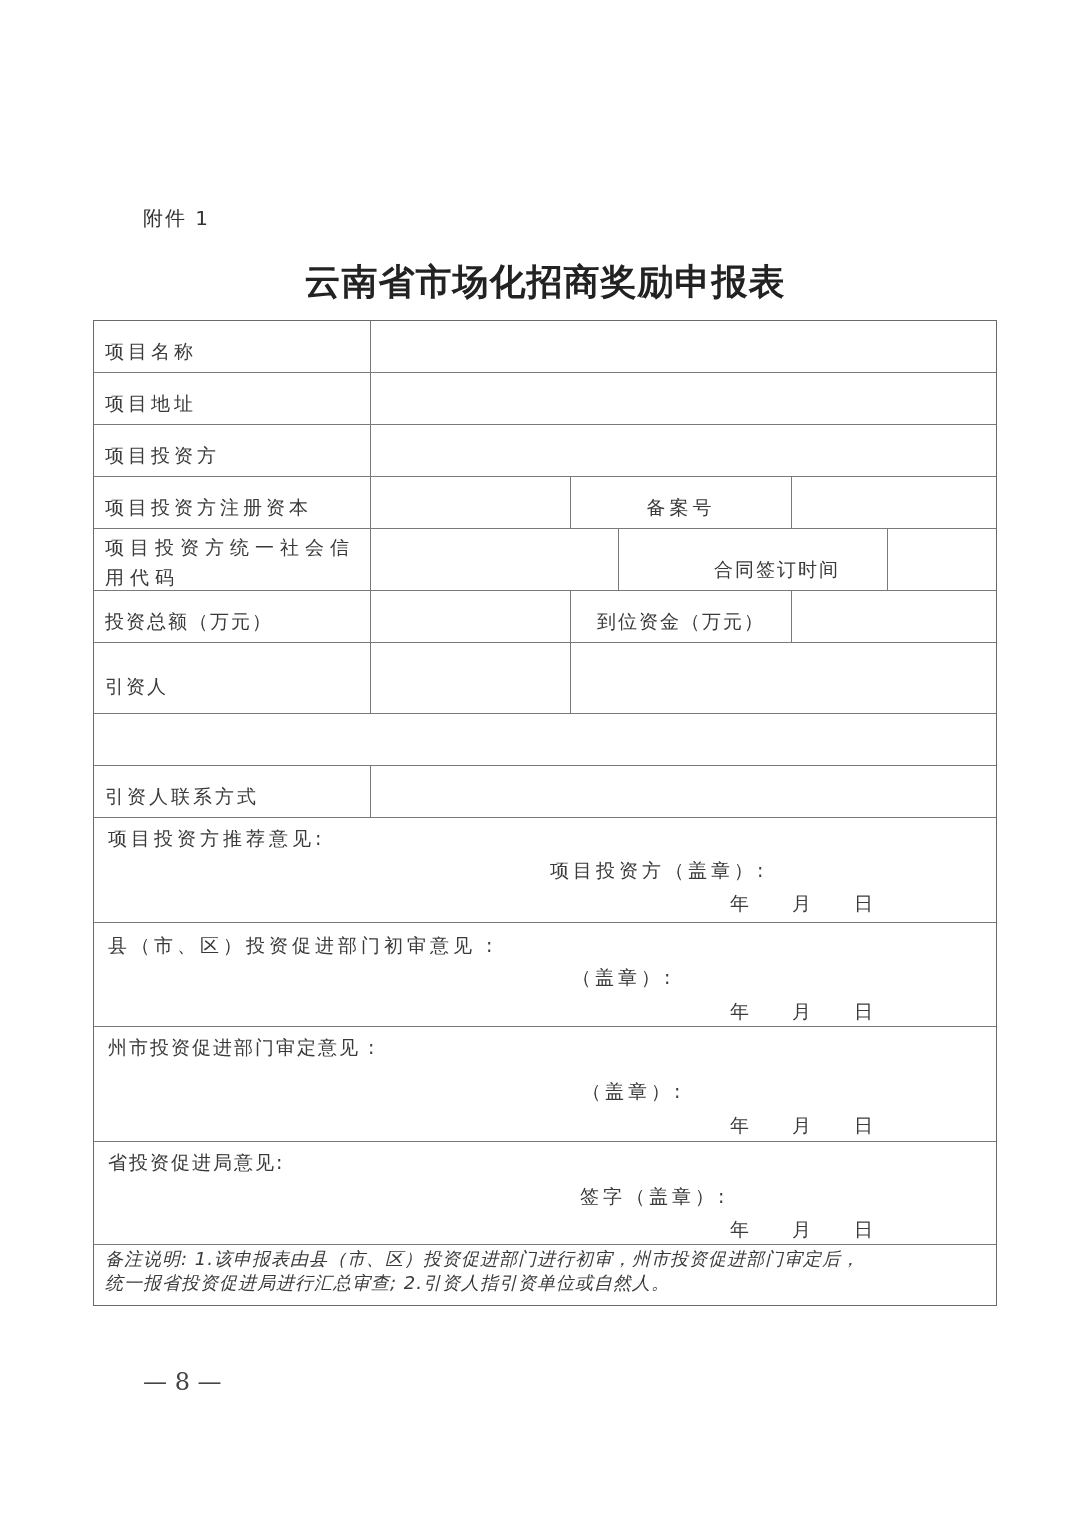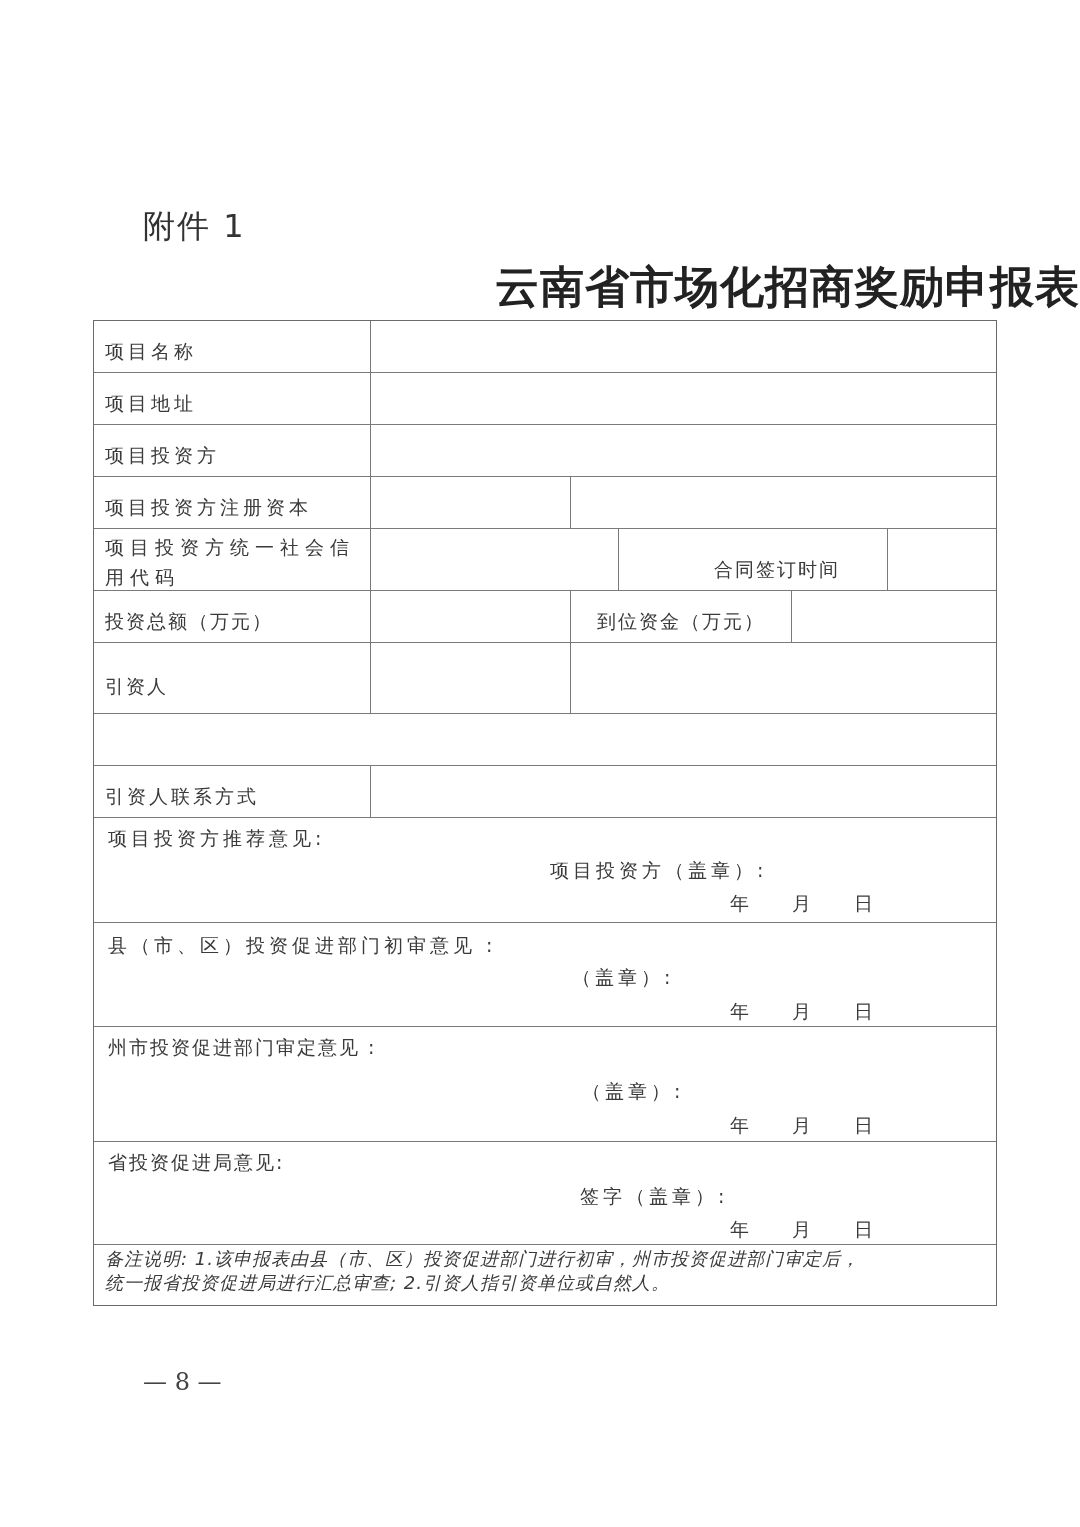--- a/index.html
+++ b/index.html
@@ -1,20 +1,20 @@
 <!DOCTYPE html>
 <html><head>
 <meta charset="utf-8">
 <style>
   html, body { margin: 0; padding: 0; background: #ffffff; }
   body { width: 1080px; height: 1527px; position: relative; overflow: hidden;
          font-family: "DejaVu Sans", "Liberation Sans", sans-serif; color: #3a3a3a; }
-  .attach { position: absolute; left: 143px; top: 205px; font-size: 32px; color: #333; letter-spacing: 2px; }
-  .title { position: absolute; left: 0; width: 1080px; top: 258px; text-align: right;
-           font-family: "DejaVu Serif", "Liberation Serif", serif; font-weight: bold; font-size: 44px;
+  .attach { position: absolute; left: 143px; top: 205px; font-size: 20px; color: #333; letter-spacing: 2px; }
+  .title { position: absolute; left: 0; width: 1080px; top: 258px; text-align: center;
+           font-family: "DejaVu Serif", "Liberation Serif", serif; font-weight: bold; font-size: 36px;
            color: #222; letter-spacing: 1px; padding-left: 10px; box-sizing: border-box; }
   .form { position: absolute; left: 93px; top: 320px; width: 904px; border: 1.5px solid #6a6a6a; box-sizing: border-box; }
   .row { display: flex; border-bottom: 1.5px solid #7a7a7a; box-sizing: border-box; }
   .row:last-child { border-bottom: none; }
   .cell { border-right: 1.5px solid #7a7a7a; box-sizing: border-box; font-size: 19px; letter-spacing: 4px;
           display: flex; align-items: flex-end; padding: 0 0 6px 11px; line-height: 30px; color: #3a3a3a; }
   .cell:last-child { border-right: none; }
   .c1 { width: 277px; }
   .c2 { width: 200px; }
   .c3 { width: 221px; justify-content: center; text-align: center; padding-left: 0; }
@@ -52,20 +52,21 @@
   </div>
 
   <div class="row h52">
     <div class="cell c1">项目投资方</div>
     <div class="cell wide"></div>
   </div>
 
   <div class="row h52">
     <div class="cell c1">项目投资方注册资本</div>
     <div class="cell c2"></div>
+    <div class="cell c3">备案号</div>
     <div class="cell c4"></div>
   </div>
 
   <div class="row h62">
     <div class="cell c1" style="align-items:flex-start;padding-top:3px;padding-bottom:0;line-height:30px;letter-spacing:6px;">项目投资方统一社会信用代码</div>
     <div class="cell c2"></div>
     <div class="cell c3" style="letter-spacing:2px;">合同签订时间</div>
     <div class="cell c4"></div>
   </div>
 

